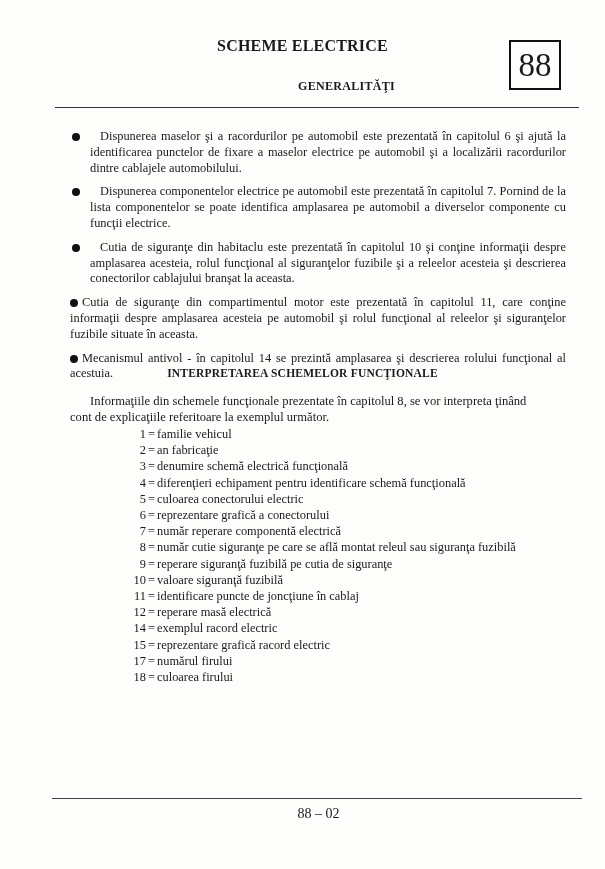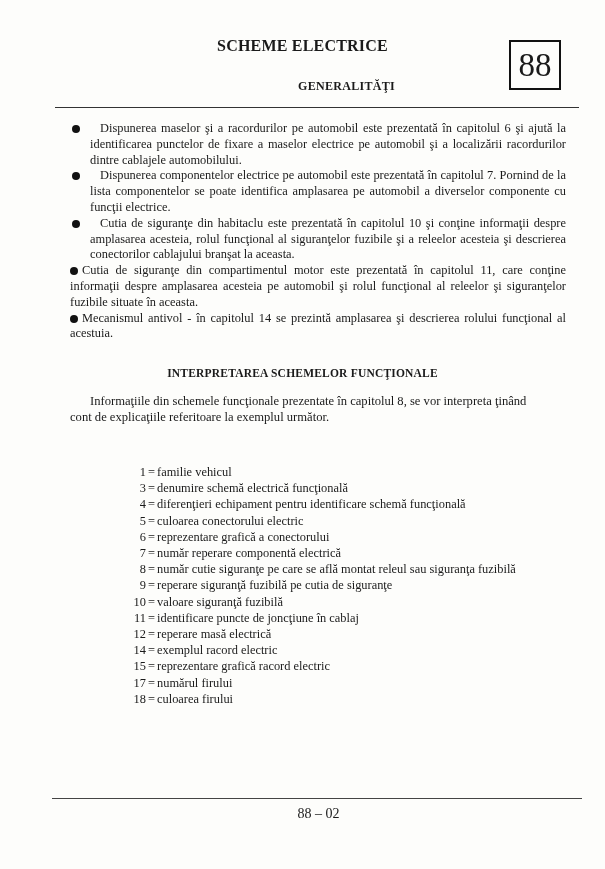--- a/index.html
+++ b/index.html
@@ -26,30 +26,30 @@
     }
     .bullets { position: absolute; left: 70px; top: 121px; width: 496px; font-size: 12.4px; line-height: 15.8px; }
     .bullet-item { position: relative; margin: 0; }
     .bullet-item.indented { padding-left: 20px; text-indent: 0; }
     .bullet-item.indented .first { padding-left: 10px; }
     .dot {
       display: inline-block; width: 8px; height: 8px; border-radius: 50%; background: #111;
       vertical-align: middle; margin-right: 4px;
     }
     .bullet-item.indented .dot { position: absolute; left: 2px; top: 4px; }
-    .text-justify { text-align: justify; }
+    .text-justify { text-align: justify; margin-top: 8px; }
     .section-heading {
       position: absolute; top: 367px; left: 0; width: 100%; text-align: center;
       font-weight: bold; font-size: 11.5px; letter-spacing: 0.2px;
     }
     .intro {
       position: absolute; left: 70px; top: 394px; width: 496px; font-size: 12.6px; line-height: 15.5px;
     }
     .intro .indent { padding-left: 20px; }
-    .legend { position: absolute; left: 131px; top: 426px; font-size: 12.4px; line-height: 16.2px; margin-top: 38px; }
+    .legend { position: absolute; left: 131px; top: 426px; font-size: 12.4px; line-height: 16.2px; }
     .legend-row { white-space: nowrap; }
     .legend-num { display: inline-block; width: 15px; text-align: right; }
     .legend-eq { margin: 0 2px; }
     .rule-bottom {
       position: absolute; left: 52px; top: 798px; width: 530px; height: 0;
       border-top: 1.5px solid #444;
     }
     .page-number {
       position: absolute; top: 806px; left: 0; width: 100%; text-align: center; font-size: 14px; padding-left: 16px;
     }
@@ -88,20 +88,21 @@
 
 <div class="section-heading">INTERPRETAREA SCHEMELOR FUNCŢIONALE</div>
 
 <div class="intro">
   <div class="indent">Informaţiile din schemele funcţionale prezentate în capitolul 8, se vor interpreta ţinând</div>
   <div>cont de explicaţiile referitoare la exemplul următor.</div>
 </div>
 
 <div class="legend">
   <div class="legend-row"><span class="legend-num">1</span><span class="legend-eq">=</span><span>familie vehicul</span></div>
+  <div class="legend-row"><span class="legend-num">2</span><span class="legend-eq">=</span><span>an fabricaţie</span></div>
   <div class="legend-row"><span class="legend-num">3</span><span class="legend-eq">=</span><span>denumire schemă electrică funcţională</span></div>
   <div class="legend-row"><span class="legend-num">4</span><span class="legend-eq">=</span><span>diferenţieri echipament pentru identificare schemă funcţională</span></div>
   <div class="legend-row"><span class="legend-num">5</span><span class="legend-eq">=</span><span>culoarea conectorului electric</span></div>
   <div class="legend-row"><span class="legend-num">6</span><span class="legend-eq">=</span><span>reprezentare grafică a conectorului</span></div>
   <div class="legend-row"><span class="legend-num">7</span><span class="legend-eq">=</span><span>număr reperare componentă electrică</span></div>
   <div class="legend-row"><span class="legend-num">8</span><span class="legend-eq">=</span><span>număr cutie siguranţe pe care se află montat releul sau siguranţa fuzibilă</span></div>
   <div class="legend-row"><span class="legend-num">9</span><span class="legend-eq">=</span><span>reperare siguranţă fuzibilă pe cutia de siguranţe</span></div>
   <div class="legend-row"><span class="legend-num">10</span><span class="legend-eq">=</span><span>valoare siguranţă fuzibilă</span></div>
   <div class="legend-row"><span class="legend-num">11</span><span class="legend-eq">=</span><span>identificare puncte de joncţiune în cablaj</span></div>
   <div class="legend-row"><span class="legend-num">12</span><span class="legend-eq">=</span><span>reperare masă electrică</span></div>

